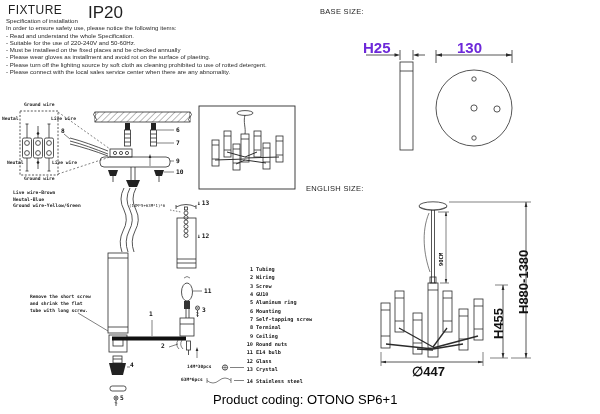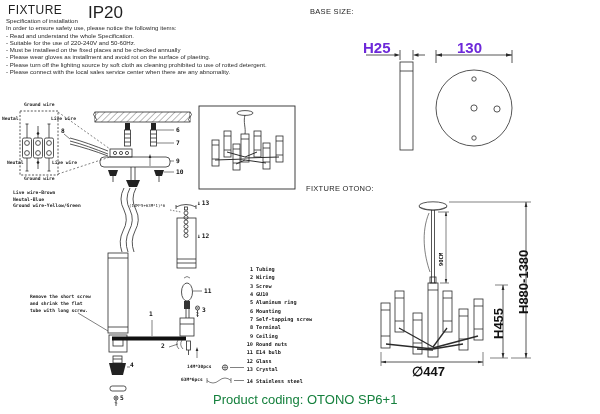--- a/index.html
+++ b/index.html
@@ -20,21 +20,21 @@
   .beadspec{font-size:4px;color:#222}
   .qty{font-size:4.5px;font-weight:bold;color:#222}
   .dim-lg{font-size:15px;font-weight:bold;color:#6d28d9}
   .dim-md{font-size:13px;font-weight:bold;color:#111}
   .dim-sm{font-size:5.5px;font-weight:bold;color:#111}
   .parts{position:absolute;left:243px;top:265px;font-size:5.2px;line-height:8.35px;color:#161616;font-weight:bold}
   .prow{display:flex}
   .prow.gap{margin-top:4px}
   .pnum{width:10px;text-align:right}
   .pname{margin-left:3px}
-  .product{font-size:13px;color:#15803d}
+  .product{font-size:13px;color:#000000}
   .arr{margin-right:1px}
 </style>
 </head>
 <body>
 
 <svg class="draw" width="600" height="414" viewBox="0 0 600 414">
   <defs>
     <pattern id="hatch" width="4.5" height="4.5" patternUnits="userSpaceOnUse" patternTransform="rotate(45)">
       <line x1="0" y1="0" x2="0" y2="4.5" stroke="#555" stroke-width="0.8"></line>
     </pattern>
@@ -337,22 +337,22 @@
       <line x1="483" y1="352" x2="483" y2="366" stroke-width="0.6"></line>
       <line x1="381" y1="362" x2="483" y2="362"></line>
       <polygon points="381,362 386,360.7 386,363.3" fill="#2b2b2b" stroke="none"></polygon>
       <polygon points="483,362 478,360.7 478,363.3" fill="#2b2b2b" stroke="none"></polygon>
     </g>
   </g>
 </svg>
 
 <span class="abs h-lang" style="left:8px;top:3px">FIXTURE</span>
 <span class="abs h-ip" style="left:88px;top:3px">IP20</span>
-<span class="abs h-sec" style="left:310px;top:7px">BASE SIZE:</span>
-<span class="abs h-sec" style="left:306px;top:184px">FIXTURE OTONO:</span>
+<span class="abs h-sec" style="left:320px;top:7px">BASE SIZE:</span>
+<span class="abs h-sec" style="left:306px;top:184px">ENGLISH SIZE:</span>
 
 <div class="spec">
   <div>Specification of installation</div>
   <div>In order to ensure safety use, please notice the following items:</div>
   <div>- Read and understand the whole Specification.</div>
   <div>- Suitable for the use of 220-240V and 50-60Hz.</div>
   <div>- Must be installeed on the fixed places and be checked annually</div>
   <div>- Please wear gloves as installment and avoid rot on the surface of plaeting.</div>
   <div>- Please turn off the lighitng source by soft cloth as cleaning prohibited to use of rotted detergent.</div>
   <div>- Please connect with the local sales service center when there are any abnomality.</div>

